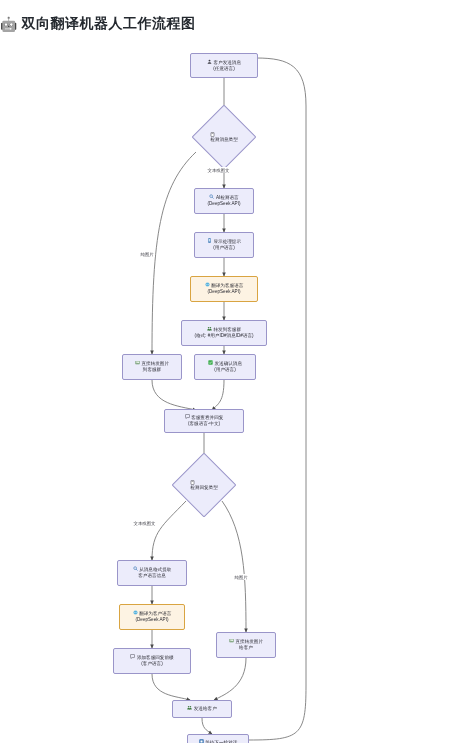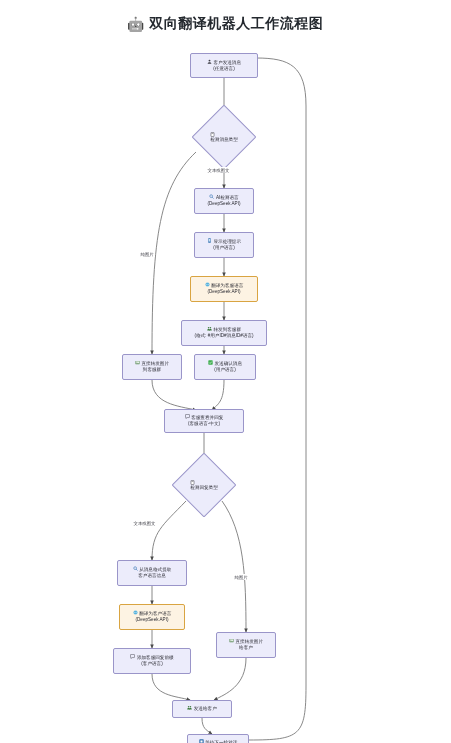--- a/index.html
+++ b/index.html
@@ -12,21 +12,20 @@
     position: relative;
   }
   #page {
     position: absolute; inset: 0;
     background: #ffffff;
   }
   
   #title-bar {
     position: absolute;
     left: 0; top: 14px; width: 451px;
-    text-align: center;
     text-decoration: underline;
   }
   #title-text {
     display: inline-block;
     font-size: 14px;
     font-weight: bold;
     color: #24292f;
     letter-spacing: 0.5px;
     vertical-align: middle;
   }

